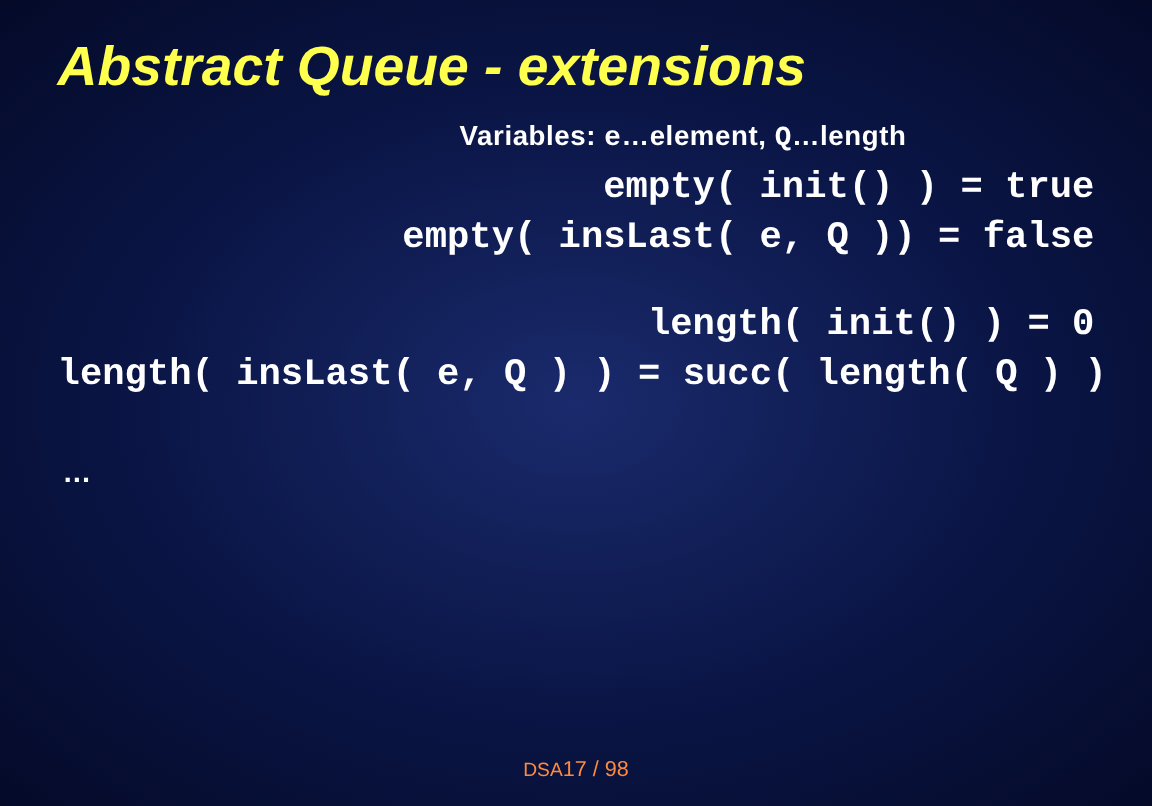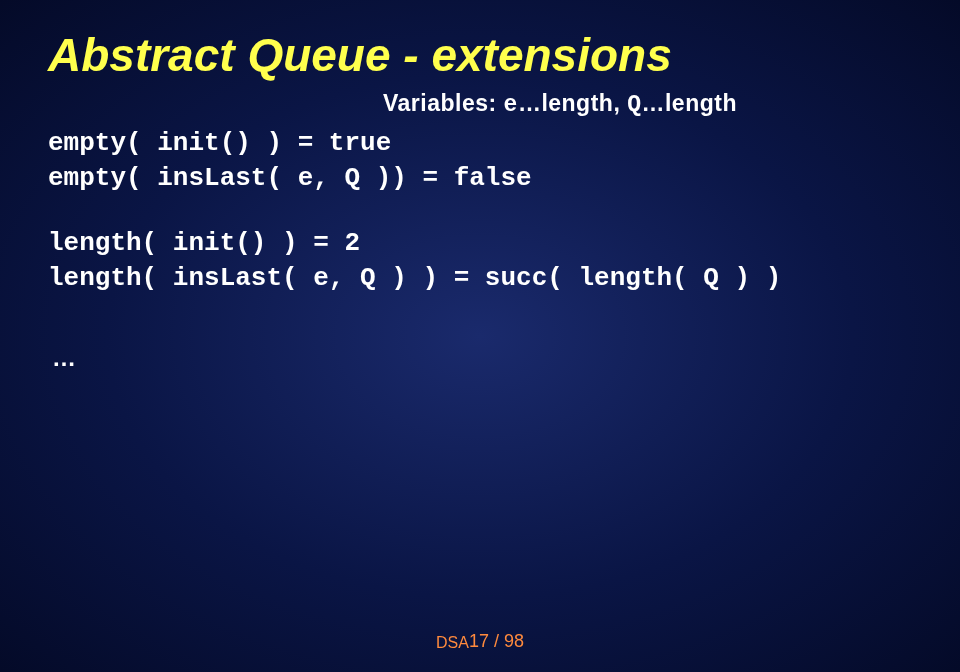--- a/index.html
+++ b/index.html
@@ -19,42 +19,43 @@
       width: 100%;
       height: 100%;
       padding: 28px 48px 24px 48px;
       position: relative;
     }
     .title {
       color: #ffff4d;
       font-size: 46px;
       font-weight: bold;
       font-style: italic;
-      margin-bottom: 8px;
+      margin-bottom: 18px;
     }
     .variables {
       color: #ffffff;
       font-size: 23px;
       font-weight: bold;
       margin-left: 335px;
       margin-bottom: 8px;
       letter-spacing: 0.5px;
     }
     .variables .mono {
       font-family: "Courier New", Courier, monospace;
       font-weight: bold;
     }
     .code-block {
       color: #ffffff;
       font-family: "Courier New", Courier, monospace;
-      font-size: 26px;
+      font-size: 31px;
       font-weight: bold;
       line-height: 1.35;
       white-space: pre;
       margin-bottom: 30px;
+      text-align: right;
     }
     .code-block.second {
       margin-top: 8px;
     }
     .ellipsis {
       color: #ffffff;
       font-size: 24px;
       font-weight: bold;
       margin-top: 48px;
       margin-left: 4px;
@@ -78,27 +79,27 @@
       font-size: 18px;
     }
   </style>
 </head>
 <body>
 
 <div class="slide">
   <h1 class="title">Abstract Queue - extensions</h1>
 
   <div class="variables">
-    <span>Variables: </span><span class="mono">e</span><span>…length, </span><span class="mono">Q</span><span>…length</span>
+    <span>Variables: </span><span class="mono">e</span><span>…element, </span><span class="mono">Q</span><span>…length</span>
   </div>
 
   <div class="code-block">empty( init() ) = true
 empty( insLast( e, Q )) = false</div>
 
-  <div class="code-block second">length( init() ) = 2
+  <div class="code-block second">length( init() ) = 0
 length( insLast( e, Q ) ) = succ( length( Q ) )</div>
 
   <div class="ellipsis">…</div>
 
   <div class="footer">
     <div class="footer-left">DSA</div>
     <div class="footer-right">17 / 98</div>
   </div>
 </div>
 

